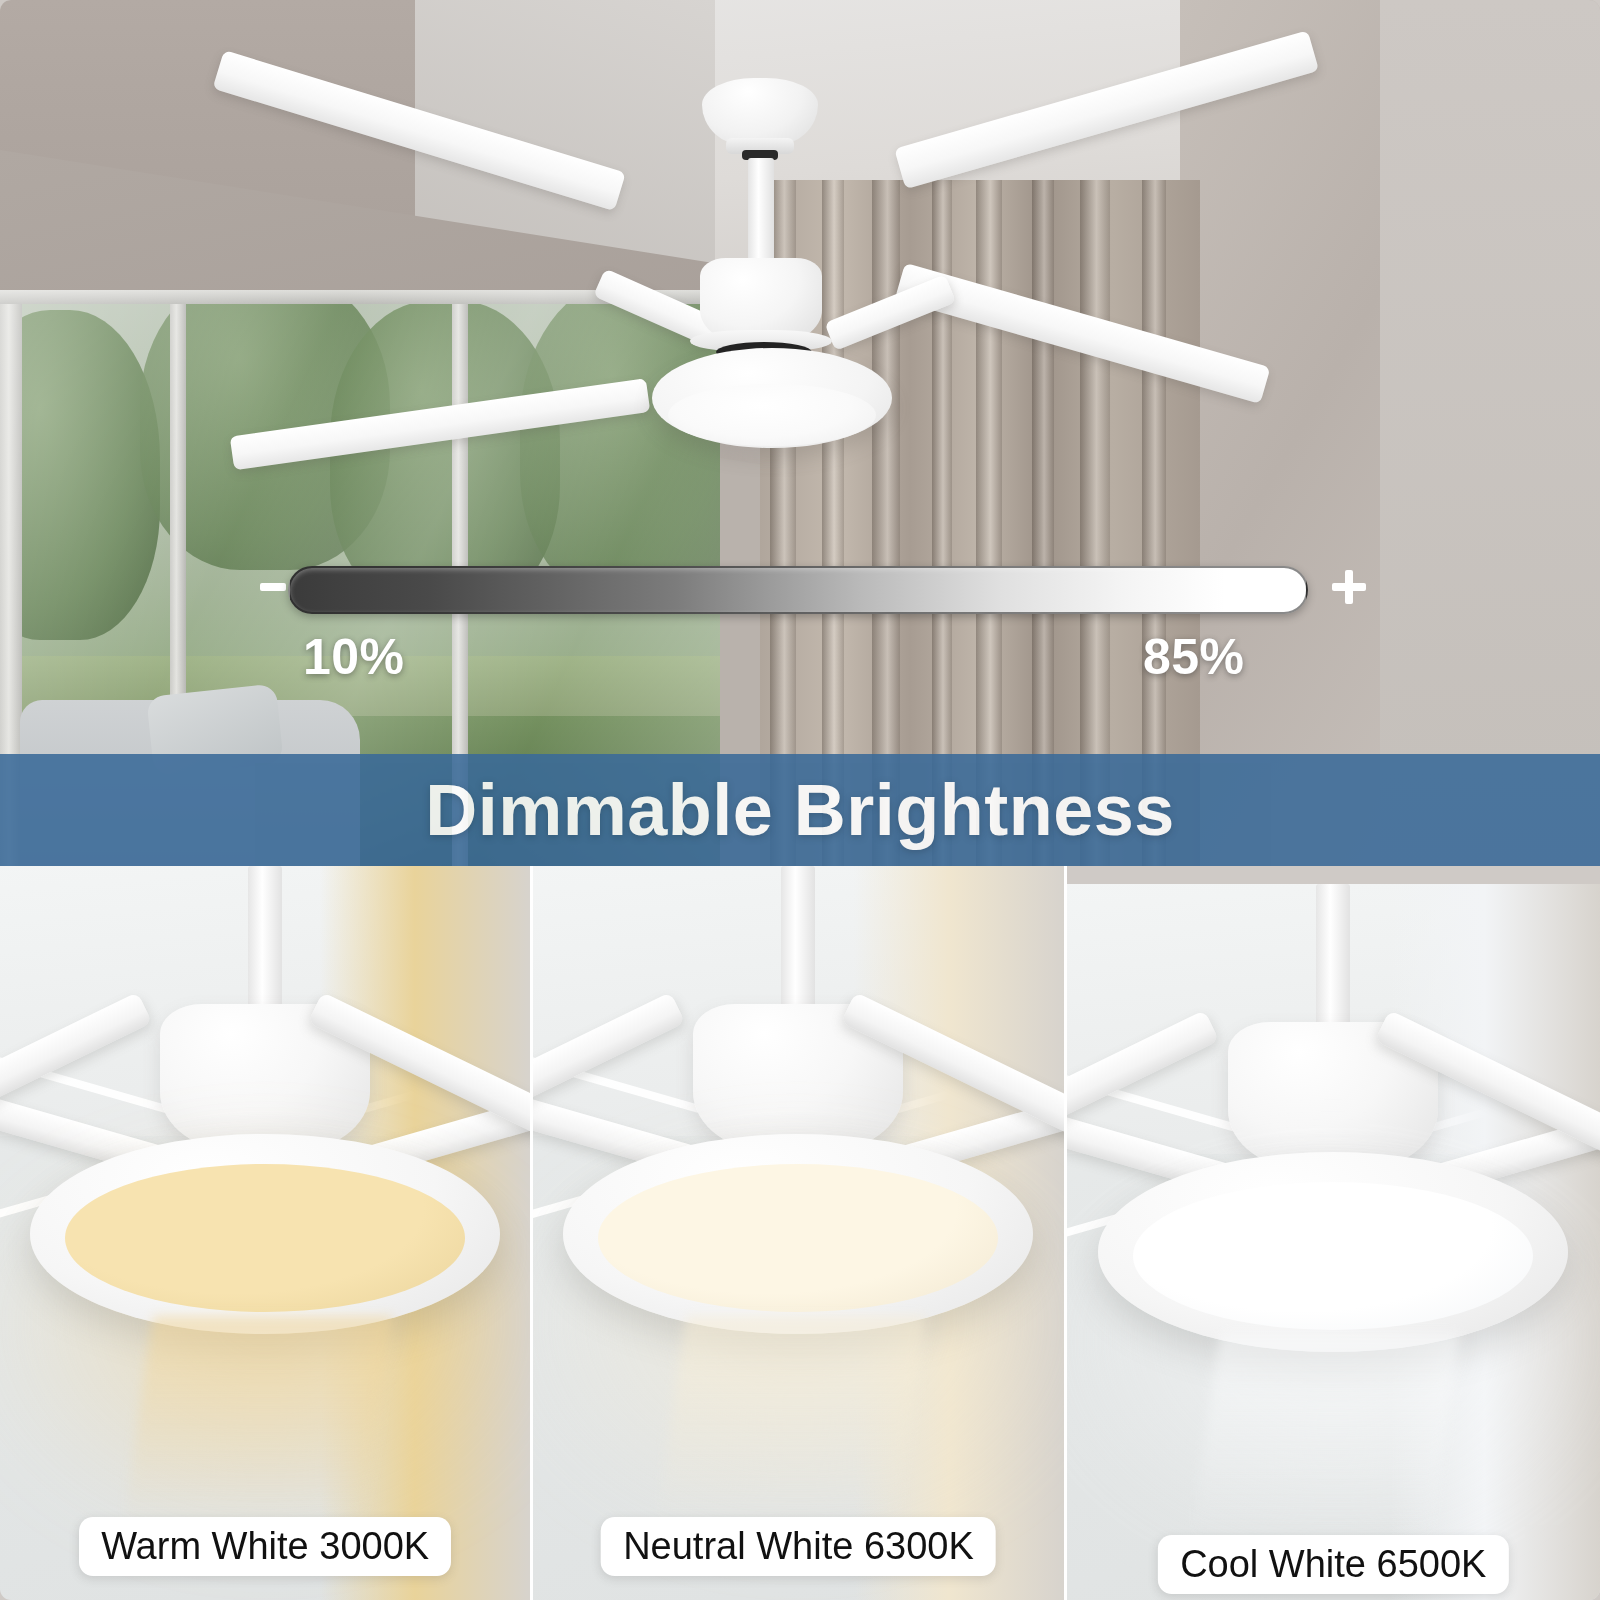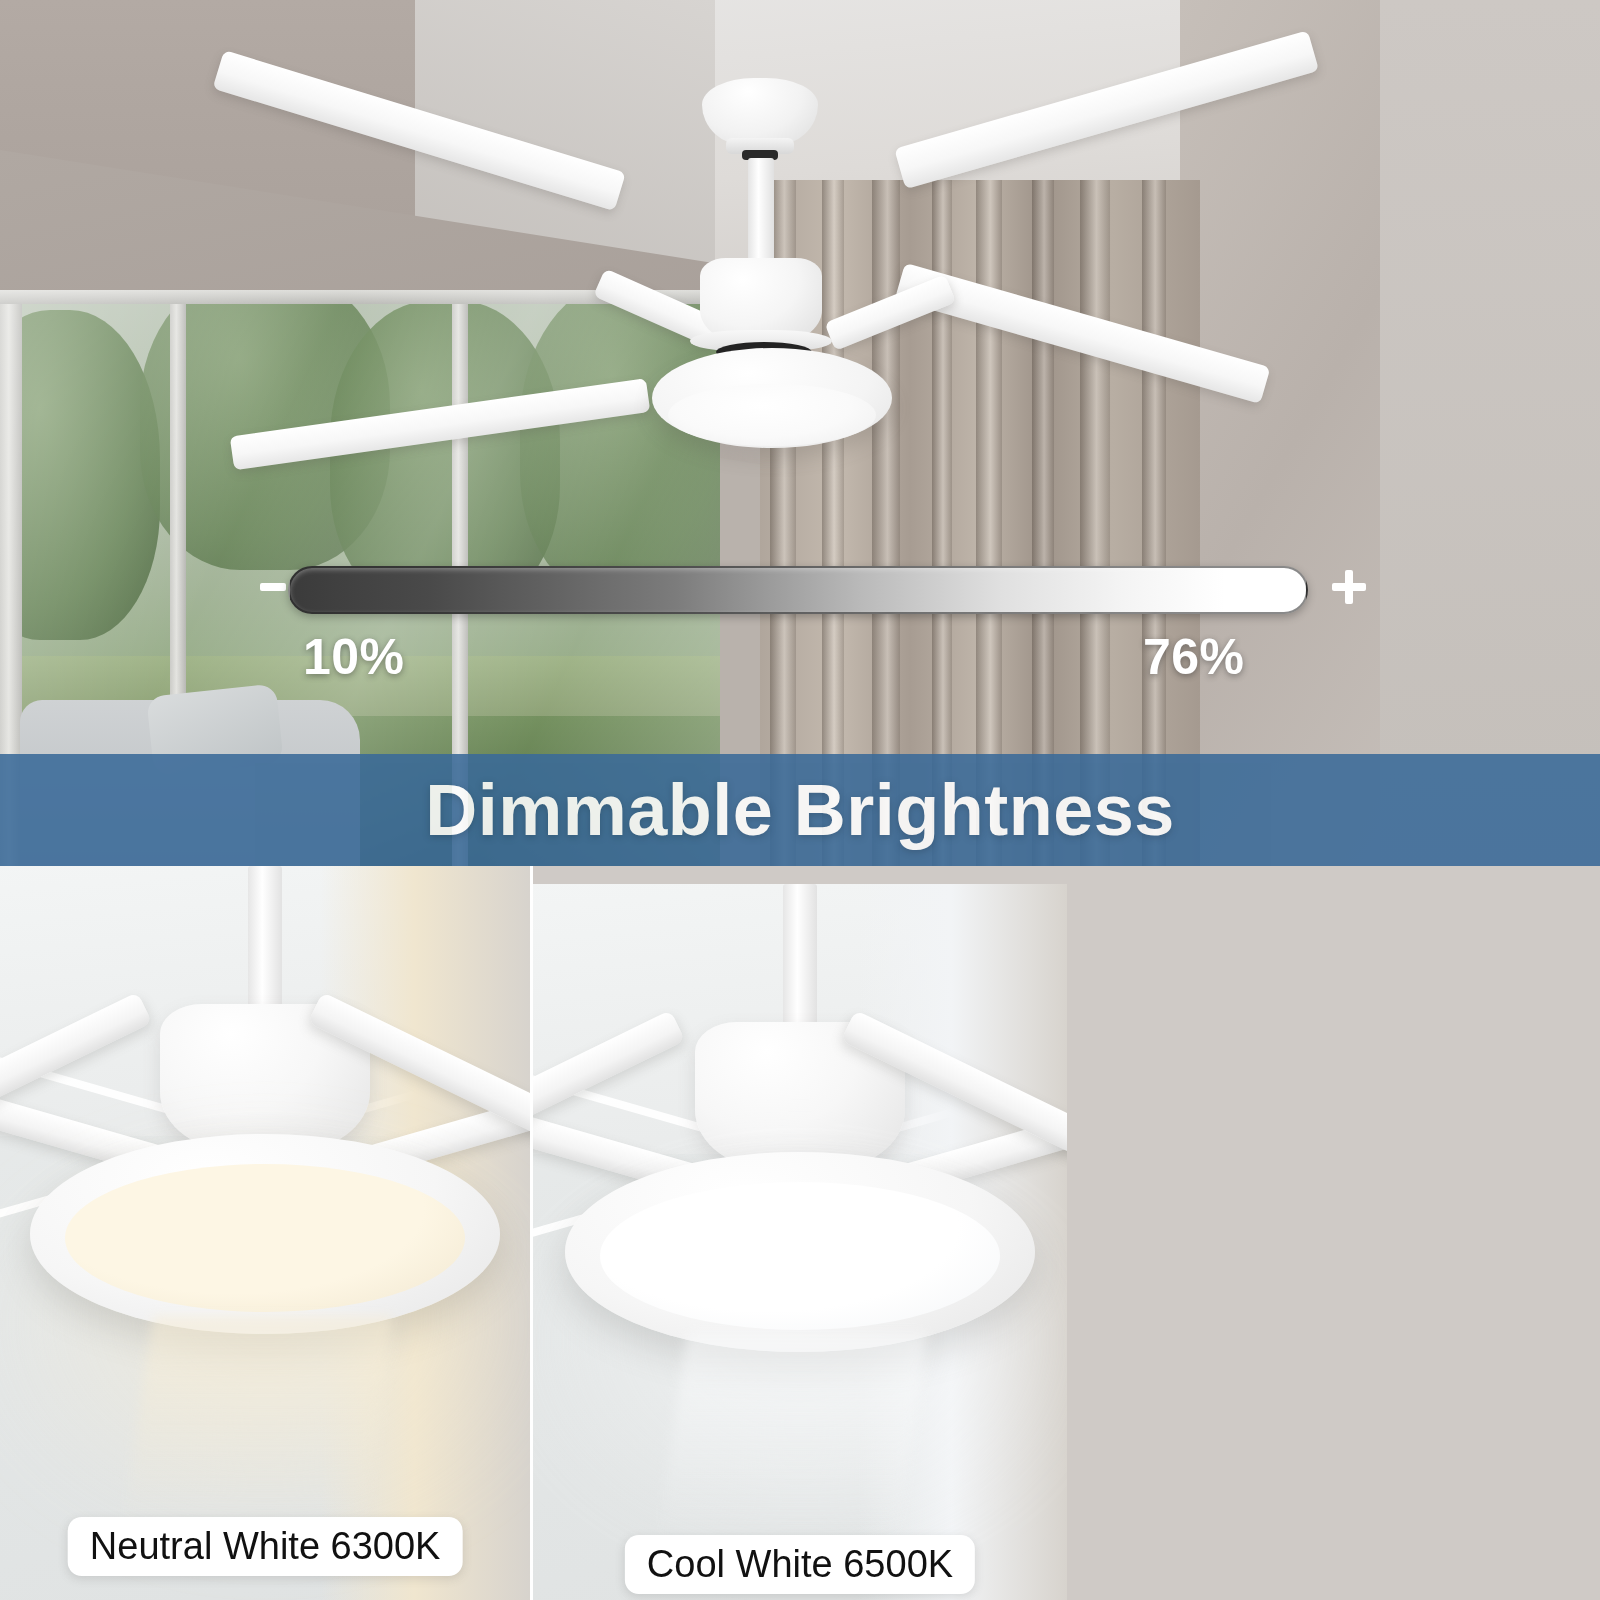--- a/index.html
+++ b/index.html
@@ -1,19 +1,19 @@
 <!DOCTYPE html>
 <html><head>
 <meta charset="utf-8">
 <style>
   * { margin:0; padding:0; box-sizing:border-box; }
   html,body { width:1600px; height:1600px; overflow:hidden; background:#cfcac6;
     font-family:"Liberation Sans", sans-serif; }
 
-  #stage { position:relative; width:1600px; height:1600px; overflow:hidden; }
+  #stage { position:relative; width:1600px; height:1600px; overflow:hidden;border-radius:11px; }
 
   
   #top-scene { position:absolute; left:0; top:0; width:1600px; height:866px; overflow:hidden;
     background:#b9b2ac; }
 
   
   .wall-left { position:absolute; left:0; top:0; width:420px; height:330px;
     background:linear-gradient(180deg,#b3aaa4 0%,#a79e98 100%); }
   .wall-back { position:absolute; left:415px; top:0; width:300px; height:300px;
     background:linear-gradient(200deg,#d7d4d1 0%,#c3bfbb 100%); }
@@ -223,30 +223,48 @@
       <div class="hub-dark"></div>
       <div class="lightring"></div>
       <div class="lightlens"></div>
     </div>
 
     <div id="slider-group">
       <div class="minus-icon"></div>
       <div class="slider-track"></div>
       <div class="plus-icon"></div>
       <div class="pct-label" id="pct-min">10%</div>
-      <div class="pct-label" id="pct-max">76%</div>
+      <div class="pct-label" id="pct-max">85%</div>
     </div>
   </div>
 
   <div id="banner" style="background: rgb(58, 106, 152); opacity: 0.88;">
     <div id="banner-title" style="color: rgb(255, 255, 255);">Dimmable Brightness</div>
   </div>
 
   <div id="bottom-row">
 
+    <div class="panel">
+      <div class="panel-bg"></div>
+      <div class="p-ceiling"></div>
+      <div class="p-corner"></div>
+      <div class="p-corner2"></div>
+      <div class="p-wall-warm" id="w1" style="background: linear-gradient(90deg, rgba(255, 255, 255, 0) 0%, rgb(233, 211, 154) 45%, rgb(215, 211, 205) 100%);"></div>
+      <div class="p-rod"></div>
+      <div class="p-motor"></div>
+      <div class="p-blade" style="left:-60px;top:250px;width:230px;height:30px;transform:rotate(16deg);"></div>
+      <div class="p-blade" style="right:-60px;top:250px;width:230px;height:30px;transform:rotate(-16deg);"></div>
+      <div class="p-blade" style="left:300px;top:190px;width:300px;height:34px;transform:rotate(26deg);"></div>
+      <div class="p-blade" style="left:-140px;top:190px;width:300px;height:34px;transform:rotate(-26deg);"></div>
+      <div class="p-glow" id="g1" style="background: radial-gradient(at 50% 40%, rgb(243, 215, 154) 0%, rgba(255, 255, 255, 0) 70%);"></div>
+      <div class="p-shade"></div>
+      <div class="p-lens" id="l1" style="background: radial-gradient(at 42% 30%, rgb(247, 227, 176) 0%, rgb(247, 227, 176) 58%, rgb(233, 211, 154) 100%);"></div>
+      <div class="p-spill" id="s1" style="background: linear-gradient(rgb(243, 215, 154) 0%, rgba(255, 255, 255, 0) 100%);"></div>
+      <div class="p-label">Warm White 3000K</div>
+    </div>
 
     <div class="panel">
       <div class="panel-bg"></div>
       <div class="p-ceiling"></div>
       <div class="p-corner"></div>
       <div class="p-corner2"></div>
       <div class="p-wall-warm" id="w2" style="background: linear-gradient(90deg, rgba(255, 255, 255, 0) 0%, rgb(240, 230, 207) 45%, rgb(215, 211, 205) 100%);"></div>
       <div class="p-rod"></div>
       <div class="p-motor"></div>
       <div class="p-blade" style="left:-60px;top:250px;width:230px;height:30px;transform:rotate(16deg);"></div>

